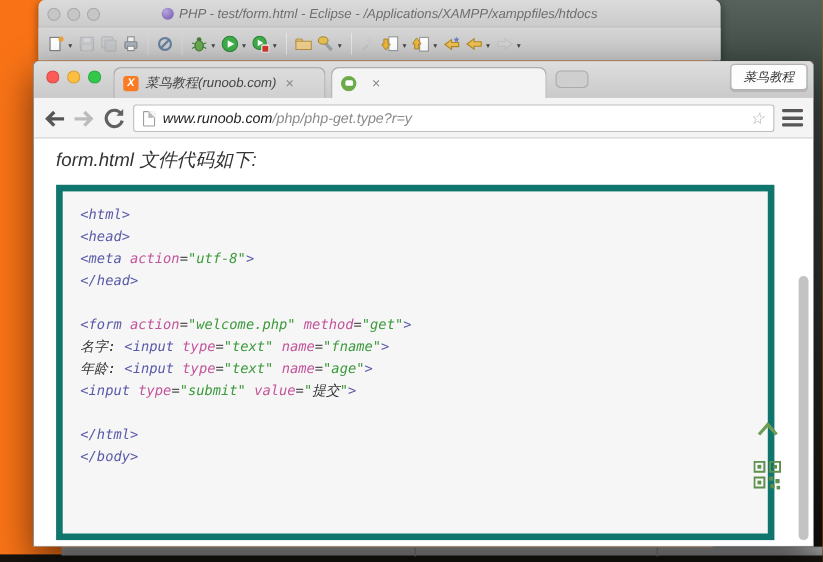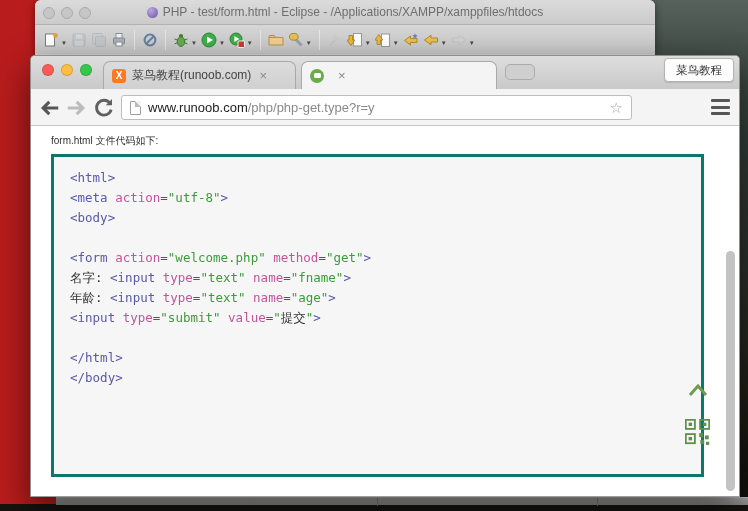--- a/index.html
+++ b/index.html
@@ -1,17 +1,17 @@
 <!DOCTYPE html>
 <html><head>
 <meta charset="utf-8">
 <style>
   * { margin:0; padding:0; box-sizing:border-box; }
   body { font-family:"Liberation Sans", sans-serif; background:#000; }
-  #stage { position:relative; width:748px; height:511px; overflow:hidden; background:#b91c1c; }
+  #stage { position:relative; width:748px; height:511px; overflow:hidden; background:#f97316;font-style:italic; }
 
   
   .bg-right { position:absolute; left:648px; top:0; width:100px; height:511px;
     background:linear-gradient(180deg,#57625c 0%,#434e48 10%,#333b37 28%,#2a2e29 55%,#1f1d17 80%,#0f0d09 100%); }
   .bg-left { position:absolute; left:0; top:170px; width:34px; height:341px;
     background:linear-gradient(170deg,#05080f 0%,#1d3click2f4a 8%,#2a4666 14%,#7d91a4 26%,#cdd7dc 40%,#eceeee 52%,#a4b4bc 62%,#c6cbc7 71%,#8e9494 79%,#b7ab96 89%,#5e5342 100%); }
   .bg-bottom { position:absolute; left:0; top:504px; width:748px; height:7px; background:#17140f; }
 
   
   .eclipse { position:absolute; left:35px; top:0; width:620px; height:55px;
@@ -62,38 +62,38 @@
   .tab-close { margin-left:8px; color:#888; font-size:13px; line-height:1; cursor:default; }
   .tab-stub { position:absolute; top:8px; height:16px; width:30px; border-radius:5px;
     background:#cfcfcf; border:1px solid #ababab; }
   .profile-btn { position:absolute; right:5px; top:2px; height:24px; padding:0 11px;
     background:#fdfdfd; border:1px solid #b3b3b3; border-radius:4px; font-size:11.5px; color:#333;
     display:flex; align-items:center; box-shadow:0 1px 1px rgba(0,0,0,.12);text-align:right; }
 
   
   .navbar { position:relative; height:37px; background:#f4f4f4; border-bottom:1px solid #c6c6c6; }
   .nav-ic { position:absolute; top:8px; width:22px; height:22px; display:flex; align-items:center; justify-content:center; }
-  .omnibox { position:absolute; left:90px; top:6px; width:511px; height:25px; background:#fff;
+  .omnibox { position:absolute; left:90px; top:6px; width:583px; height:25px; background:#fff;
     border:1px solid #bdbdbd; border-radius:3px; display:flex; align-items:center; padding:0 8px;
     font-size:13px; }
   .doc-ic { width:11px; height:14px; border:1px solid #9e9e9e; border-radius:1px; margin-right:7px;
     position:relative; background:#fff; }
   .doc-ic::after { content:""; position:absolute; right:-1px; top:-1px; border:3px solid;
     border-color:#f4f4f4 #f4f4f4 #bbb #bbb; }
   .url-host { color:#222; } .url-path { color:#8a8a8a; }
   .omni-star { margin-left:auto; font-size:15px; color:#a8a8a8; }
   .menu-btn { position:absolute; right:9px; top:10px; width:19px; height:16px;
     display:flex; flex-direction:column; justify-content:space-between; }
   .menu-btn span { height:3px; background:#565656; border-radius:1px; }
 
   
   .content { position:relative; height:370px; background:#fff; overflow:hidden; border-radius:0; }
-  .intro { position:absolute; left:20px; top:8px; font-size:10px; color:#333; }
-  .codebox { position:absolute; left:20px; top:28px; width:653px; height:323px;
-    background:#f6f6f6; border:3px solid #0f766e; padding:11px 0 0 16px; overflow:hidden; }
+  .intro { position:absolute; left:20px; top:8px; font-size:17px; color:#333; }
+  .codebox { position:absolute; left:20px; top:42px; width:653px; height:323px;
+    background:#f6f6f6; border:6px solid #0f766e; padding:11px 0 0 16px; overflow:hidden; }
   .code-line { font-family:"DejaVu Sans Mono","Liberation Mono",monospace; font-size:12.5px;
     line-height:20px; white-space:pre; }
 
   .scroll-thumb { position:absolute; right:4px; top:125px; width:9px; height:240px;
     background:#c3c3c3; border-radius:4.5px; }
 
   .w-chevron { position:absolute; left:656px; top:256px; width:22px; height:18px; }
   .w-qr { position:absolute; left:654px; top:293px; width:25px; height:27px; }
   .w-feedback { position:absolute; left:646px; top:325px; width:42px; height:43px;
     background:#9cba7c; color:#fff; font-size:13px; display:flex; align-items:center;
@@ -301,22 +301,23 @@
           <span></span>
           <span></span>
         </div>
     </div>
 
     <div class="content">
       <div class="intro">form.html 文件代码如下:</div>
 
       <div class="codebox" id="code-block">
           <div class="code-line"><span style="color: rgb(89, 89, 168);">&lt;html&gt;</span></div>
+          <div class="code-line"><span style="color: rgb(89, 89, 168);">&lt;head&gt;</span></div>
           <div class="code-line"><span style="color: rgb(89, 89, 168);">&lt;meta </span><span style="color: rgb(194, 84, 155);">action</span><span style="color: rgb(85, 85, 85);">=</span><span style="color: rgb(60, 154, 60);">"utf-8"</span><span style="color: rgb(89, 89, 168);">&gt;</span></div>
-          <div class="code-line"><span style="color: rgb(89, 89, 168);">&lt;body&gt;</span></div>
+          <div class="code-line"><span style="color: rgb(89, 89, 168);">&lt;/head&gt;</span></div>
           <div class="code-line">&nbsp;</div>
           <div class="code-line"><span style="color: rgb(89, 89, 168);">&lt;form </span><span style="color: rgb(194, 84, 155);">action</span><span style="color: rgb(85, 85, 85);">=</span><span style="color: rgb(60, 154, 60);">"welcome.php"</span><span style="color: rgb(51, 51, 51);"> </span><span style="color: rgb(194, 84, 155);">method</span><span style="color: rgb(85, 85, 85);">=</span><span style="color: rgb(60, 154, 60);">"get"</span><span style="color: rgb(89, 89, 168);">&gt;</span></div>
           <div class="code-line"><span style="color: rgb(51, 51, 51);">名字: </span><span style="color: rgb(89, 89, 168);">&lt;input </span><span style="color: rgb(194, 84, 155);">type</span><span style="color: rgb(85, 85, 85);">=</span><span style="color: rgb(60, 154, 60);">"text"</span><span style="color: rgb(51, 51, 51);"> </span><span style="color: rgb(194, 84, 155);">name</span><span style="color: rgb(85, 85, 85);">=</span><span style="color: rgb(60, 154, 60);">"fname"</span><span style="color: rgb(89, 89, 168);">&gt;</span></div>
           <div class="code-line"><span style="color: rgb(51, 51, 51);">年龄: </span><span style="color: rgb(89, 89, 168);">&lt;input </span><span style="color: rgb(194, 84, 155);">type</span><span style="color: rgb(85, 85, 85);">=</span><span style="color: rgb(60, 154, 60);">"text"</span><span style="color: rgb(51, 51, 51);"> </span><span style="color: rgb(194, 84, 155);">name</span><span style="color: rgb(85, 85, 85);">=</span><span style="color: rgb(60, 154, 60);">"age"</span><span style="color: rgb(89, 89, 168);">&gt;</span></div>
           <div class="code-line"><span style="color: rgb(89, 89, 168);">&lt;input </span><span style="color: rgb(194, 84, 155);">type</span><span style="color: rgb(85, 85, 85);">=</span><span style="color: rgb(60, 154, 60);">"submit"</span><span style="color: rgb(51, 51, 51);"> </span><span style="color: rgb(194, 84, 155);">value</span><span style="color: rgb(85, 85, 85);">=</span><span style="color: rgb(60, 154, 60);">"</span><span style="color: rgb(51, 51, 51);">提交</span><span style="color: rgb(60, 154, 60);">"</span><span style="color: rgb(89, 89, 168);">&gt;</span></div>
           <div class="code-line">&nbsp;</div>
           <div class="code-line"><span style="color: rgb(89, 89, 168);">&lt;/html&gt;</span></div>
           <div class="code-line"><span style="color: rgb(89, 89, 168);">&lt;/body&gt;</span></div>
         </div>
 

